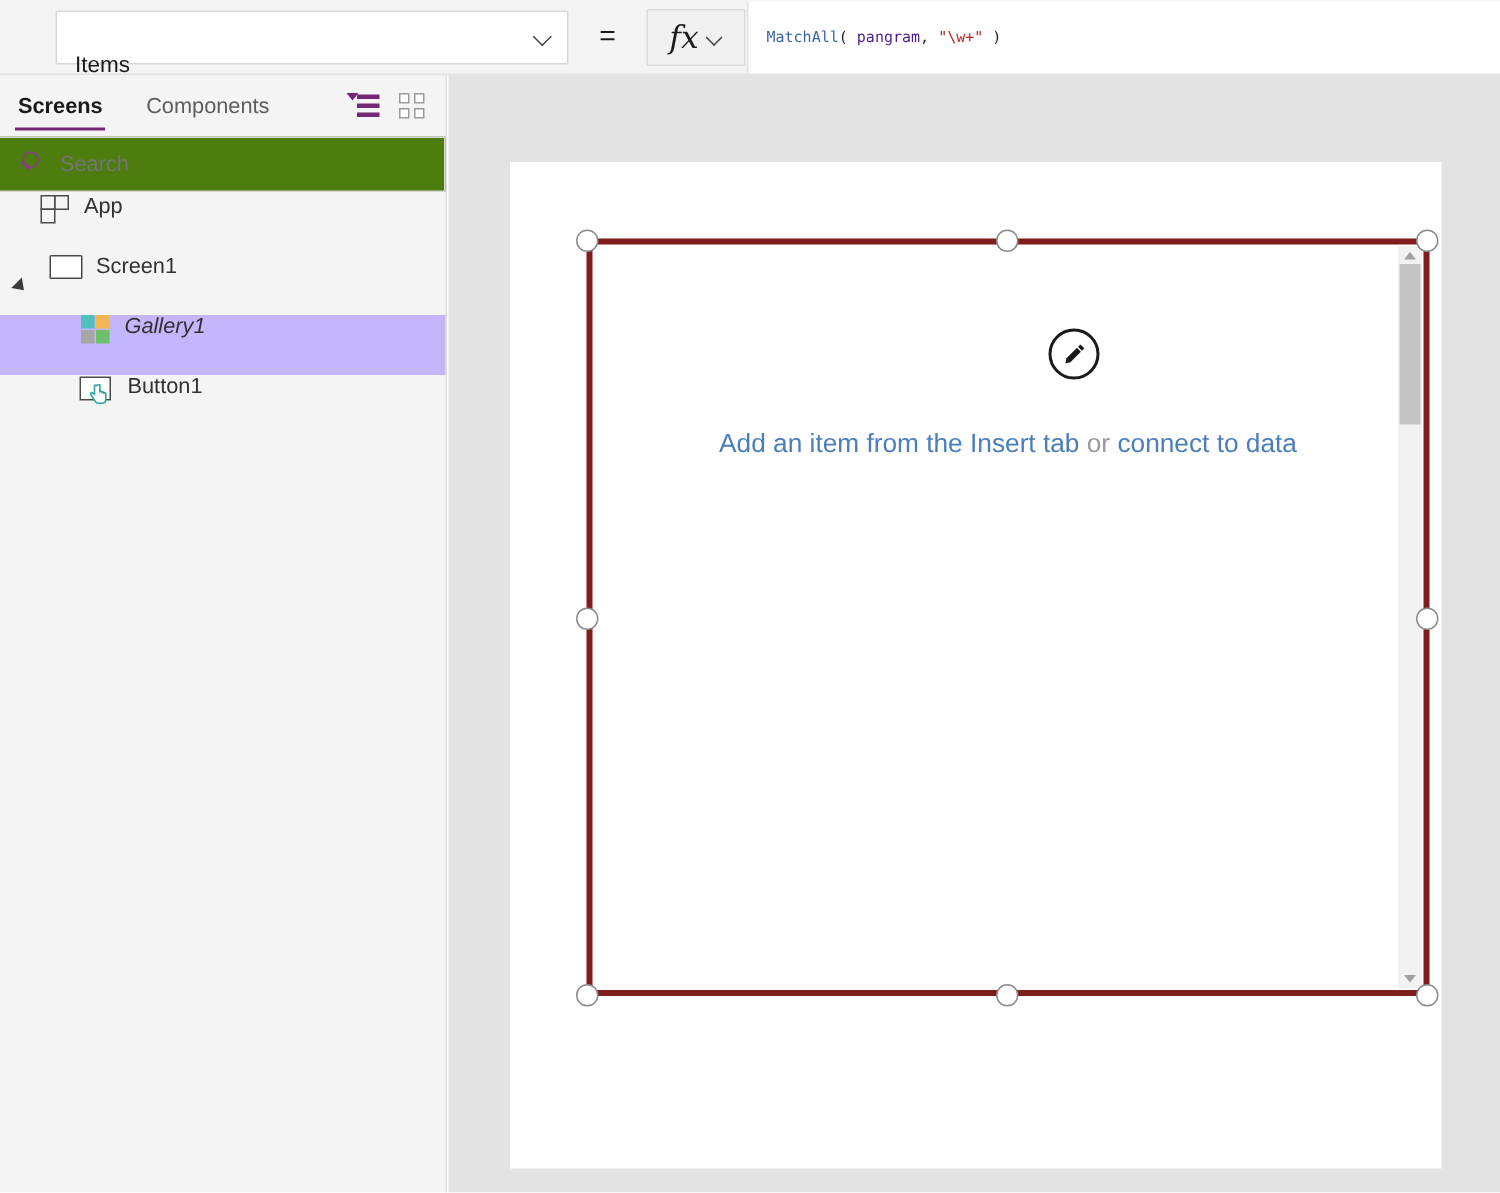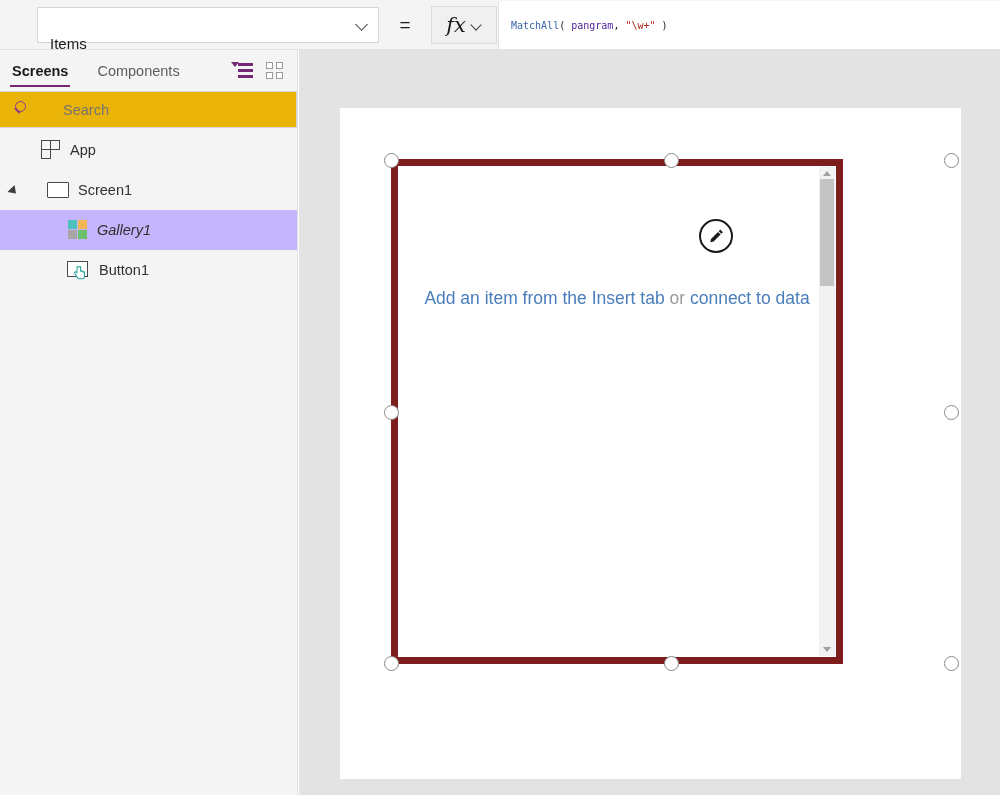--- a/index.html
+++ b/index.html
@@ -200,28 +200,27 @@
   }
   .grid-icon i:nth-child(1) { left: 0; top: 0; }
   .grid-icon i:nth-child(2) { left: 10px; top: 0; }
   .grid-icon i:nth-child(3) { left: 0; top: 10px; }
   .grid-icon i:nth-child(4) { left: 10px; top: 10px; }
 
   .search-box {
     position: absolute;
     left: 0; top: 41px;
     width: 297px; height: 37px;
-    background: #eab308;
+    background: #4d7c0f;
     border: 1px solid #d6d6d6;
     border-left: none;
     box-sizing: border-box;
     display: flex;
     align-items: center;
     cursor: text;
-    gap: 23px;
   }
   .search-icon {
     position: relative;
     width: 26px; height: 20px;
     margin-left: 12px;
     flex: 0 0 auto;
   }
   .search-icon .ring {
     position: absolute;
     left: 3px; top: 1px;
@@ -254,25 +253,24 @@
   
   .tree {
     position: absolute;
     left: 0; top: 80px;
     width: 297px;
   }
   .tree-row {
     position: relative;
     height: 40px;
     display: flex;
-    align-items: center;
+    align-items: flex-start;
     cursor: pointer;
     font-size: 14.5px;
     color: #323130;
-    padding-left: 14px;
   }
   .tree-row.selected { background: #c4b5fd; font-style: italic; }
   .tree-row .twisty {
     position: absolute;
     left: 10px; top: 16px;
     width: 0; height: 0;
     border-top: 5px solid transparent;
     border-bottom: 5px solid transparent;
     border-left: 7px solid #3b3b3b;
     transform: rotate(45deg);
@@ -346,23 +344,23 @@
     position: absolute;
     left: 41px; top: 58px;
     width: 621px; height: 671px;
     background: #ffffff;
   }
 
   
   .gallery-control {
     position: absolute;
     left: 51px; top: 51px;
-    width: 452px; height: 505px;
-    background: #ffffff;
-    border: 7px solid #7f1d1d;
+    width: 562px; height: 505px;
+    background: #ffffff;
+    border: 4px solid #7f1d1d;
     box-sizing: border-box;
   }
   .gallery-empty-text {
     position: absolute;
     left: 0; right: 0;
     top: 122px;
     text-align: center;
     font-size: 17.5px;
     color: #9a9a9a;
     white-space: nowrap;

